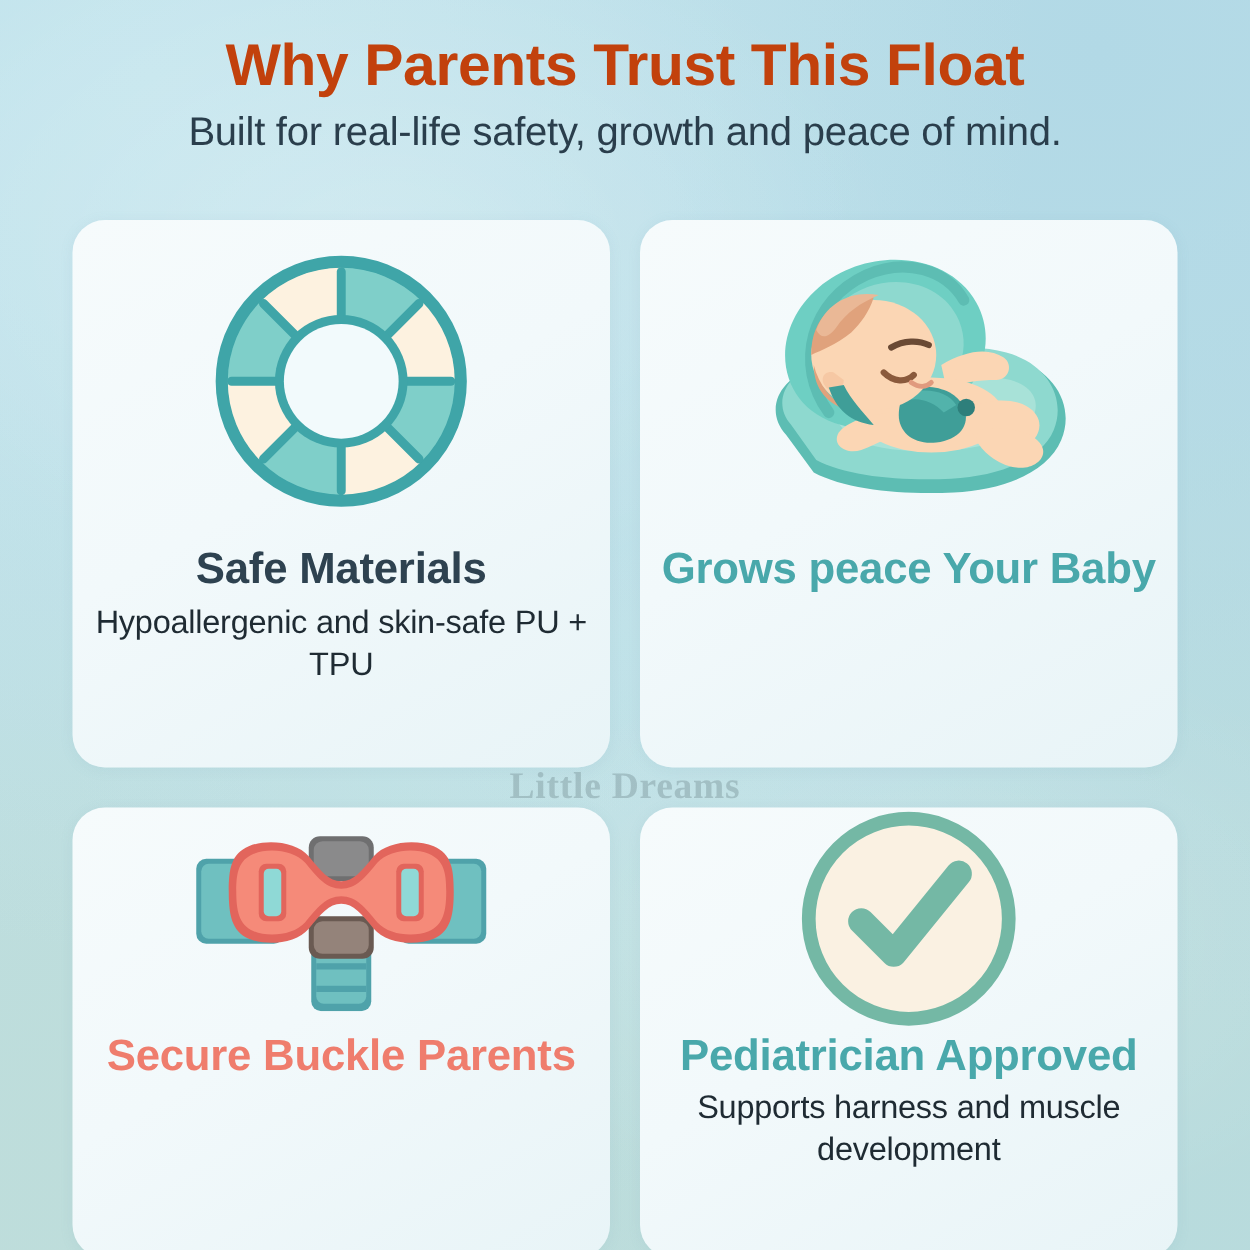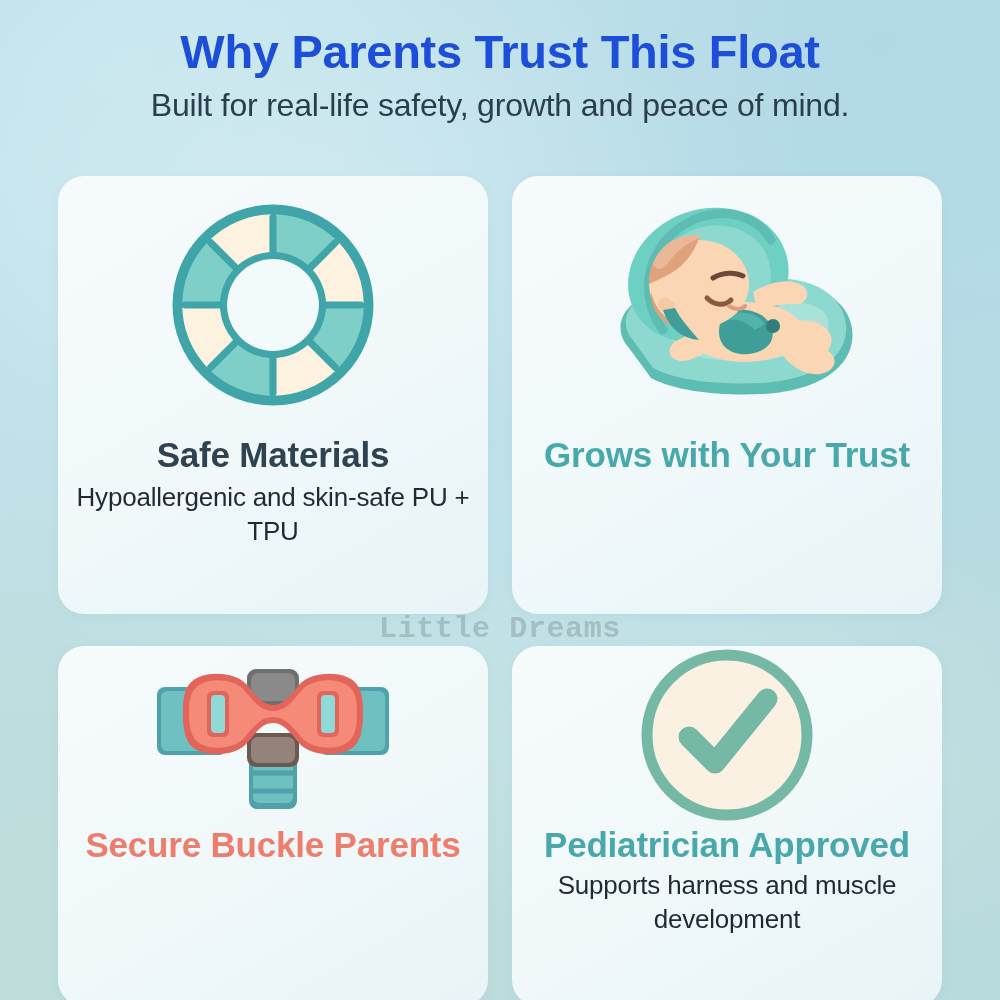--- a/index.html
+++ b/index.html
@@ -39,39 +39,39 @@
   
   .header {
     position: absolute;
     top: 0; left: 0; right: 0;
     text-align: center;
     padding-top: 26px;
   }
   .title {
     font-size: 47px;
     font-weight: bold;
-    color: #1d4ed8;
+    color: #c2410c;
     letter-spacing: -0.3px;
     line-height: 1.12;
   }
   .subtitle {
     margin-top: 8px;
     font-size: 32px;
     font-weight: normal;
     color: #2a3e4c;
     letter-spacing: -0.2px;
   }
 
   
   .watermark {
     position: absolute;
     top: 612px;
     left: 0; right: 0;
     text-align: center;
-    font-family: Liberation Mono, monospace;
+    font-family: Liberation Serif, serif;
     font-weight: bold;
     font-size: 30px;
     color: rgba(120,145,150,0.42);
     letter-spacing: 0.6px;
     z-index: 5;
     pointer-events: none;
   }
 
   
   .grid {
@@ -225,21 +225,21 @@
 
         <path d="M130 118 C138 126 148 126 154 120" fill="none" stroke="#8a5a3c" stroke-width="5" stroke-linecap="round"></path>
 
         <path d="M136 98 C146 92 158 92 166 96" fill="none" stroke="#6a4a34" stroke-width="5" stroke-linecap="round"></path>
 
         <path d="M152 126 C158 130 164 130 168 126" fill="none" stroke="#e09a7e" stroke-width="4" stroke-linecap="round"></path>
 
         <path d="M86 130 C92 148 104 158 122 160 C112 148 104 140 98 128 Z" fill="#3f9e98"></path>
       </svg>
     </div>
-    <div class="card-title teal">Grows with Your Trust</div>
+    <div class="card-title teal">Grows peace Your Baby</div>
   </div>
 
   <div class="card r2">
     <div class="icon-wrap">
       <svg width="244" height="148" viewBox="0 0 244 148" aria-hidden="true">
 
         <rect x="6" y="26" width="70" height="68" rx="8" fill="#4fa2aa"></rect>
         <rect x="10" y="30" width="62" height="60" rx="6" fill="#6fc0c0"></rect>
 
         <rect x="168" y="26" width="70" height="68" rx="8" fill="#4fa2aa"></rect>

